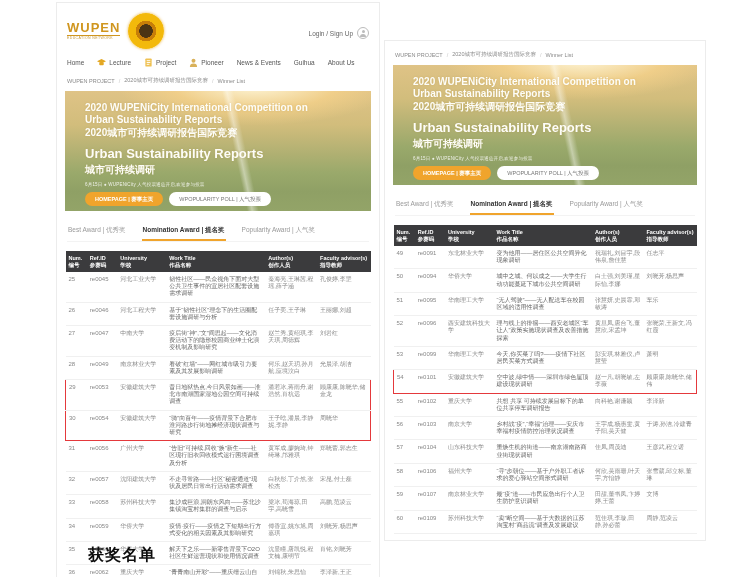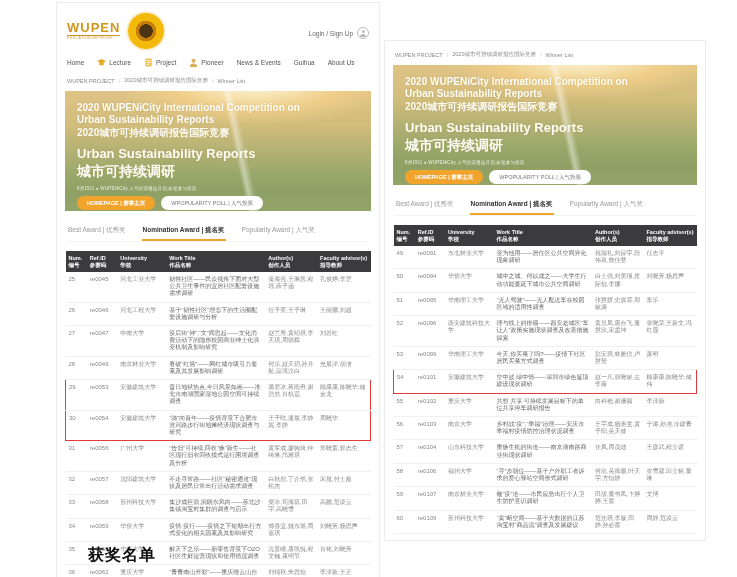--- a/index.html
+++ b/index.html
@@ -27,30 +27,30 @@
   
   .nav { display:flex; align-items:center; gap:13px; margin:9px 2px 0 2px; }
   .nav-item { display:flex; align-items:center; gap:3px; font-size:6.5px; color:#555; cursor:pointer; }
   .nav-ico { width:9px; height:9px; display:inline-block; }
 
   
   .crumbs { margin:10px 2px 0 2px; font-size:5.5px; color:#8a8a8a; display:flex; gap:4px; align-items:center; }
   .crumb-sep { color:#c9c9c9; }
 
   
-  .hero { margin-top:7px; height:120px; position:relative; padding:11px 12px; overflow:hidden;
+  .hero { margin-top:7px; height:120px; position:relative; padding:11px 20px; overflow:hidden;
     background:
       linear-gradient(78deg, transparent 55%, rgba(255,255,250,.45) 56.5%, transparent 58.5%),
       radial-gradient(ellipse 60% 45% at 62% -5%, rgba(255,248,220,.95), rgba(252,214,140,.6) 45%, rgba(250,205,130,0) 75%),
       linear-gradient(180deg, #dfc386 0%, #d2bd7c 28%, #b3b173 50%, #9aa96b 68%, #8fa065 84%, #93a468 100%);
   }
   .hero-title-en { color:#fdfdf8; font-size:10px; font-weight:bold; line-height:12px; width:250px; text-shadow:0 0 2px rgba(180,140,60,.35); }
   .hero-title-zh { color:#fdfdf8; font-size:10px; font-weight:bold; line-height:12px; margin-top:1px; text-shadow:0 0 2px rgba(180,140,60,.35); }
   .hero-sub-en { color:#fdfdf8; font-size:13px; font-weight:bold; margin-top:7px; text-shadow:0 0 2px rgba(180,140,60,.35); }
-  .hero-sub-zh { color:#fdfdf8; font-size:14px; font-weight:bold; margin-top:2px; text-shadow:0 0 2px rgba(180,140,60,.35); }
+  .hero-sub-zh { color:#fdfdf8; font-size:10px; font-weight:bold; margin-top:2px; text-shadow:0 0 2px rgba(180,140,60,.35); }
   .hero-caption { color:rgba(255,255,255,.85); font-size:4.5px; margin-top:5px; letter-spacing:.2px; }
   .hero-btns { display:flex; gap:6px; margin-top:5px; }
   .btn { font-size:5.5px; border-radius:9px; padding:3.5px 10px; white-space:nowrap; cursor:pointer; }
   .btn-homepage { background:#f0a42c; color:#fff; font-weight:bold; }
   .btn-poll { background:#fff; color:#777; }
 
   
   .tabs { display:flex; gap:15px; margin:13px 2px 0 2px; border-bottom:1px solid #f3f3f3; }
   .tab { font-size:6.5px; color:#999; padding:2px 1px 4px 1px; cursor:pointer; }
   .tab.active { color:#333; font-weight:bold; border-bottom:2px solid #f0a42c; }

